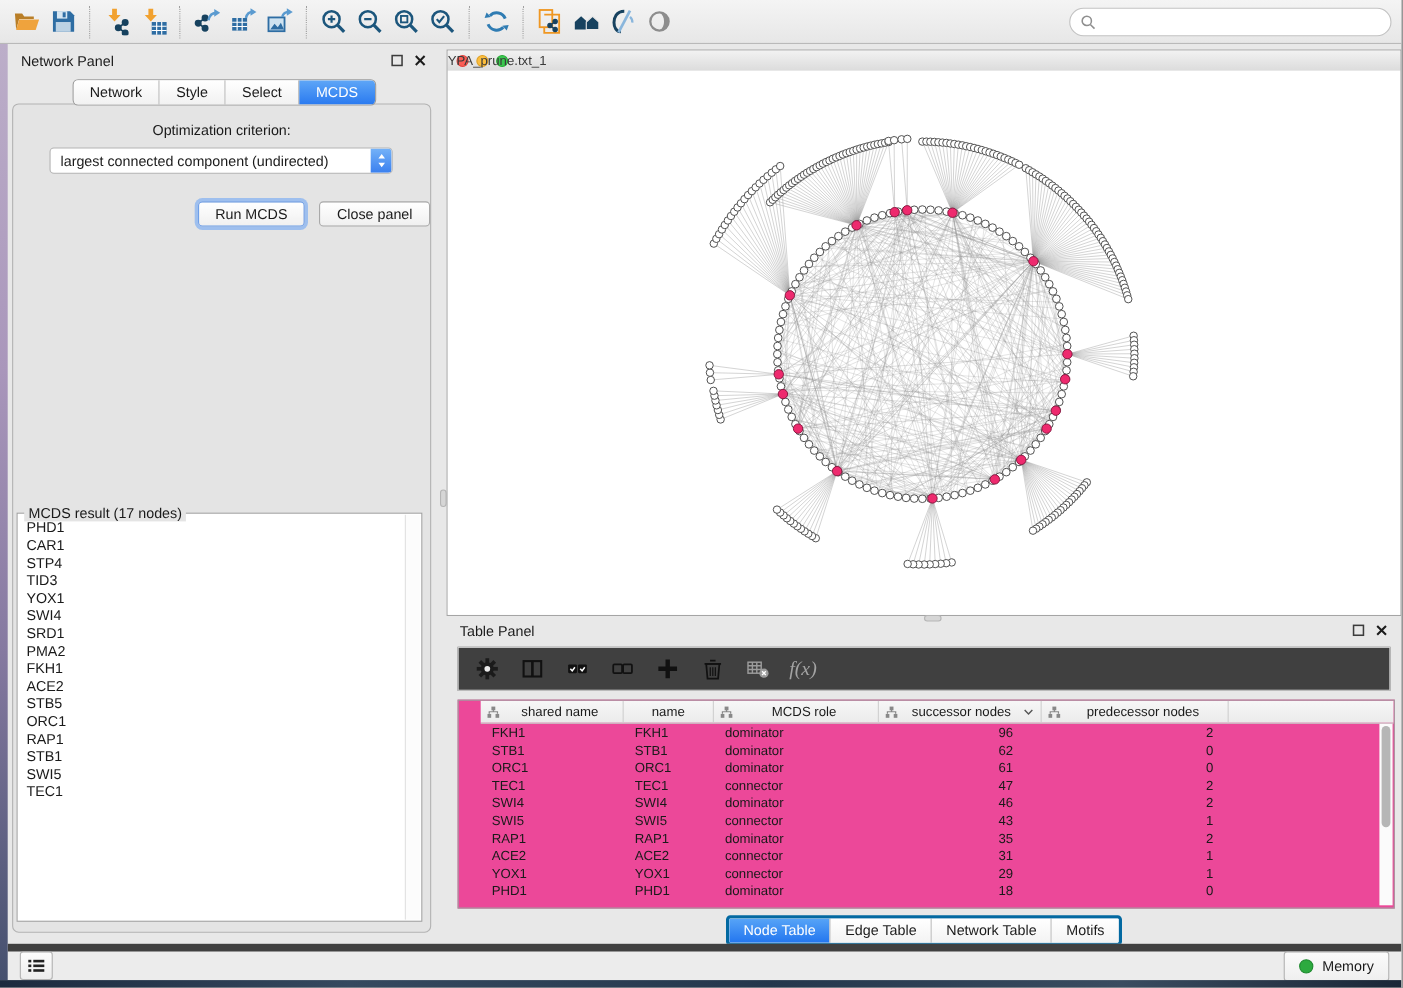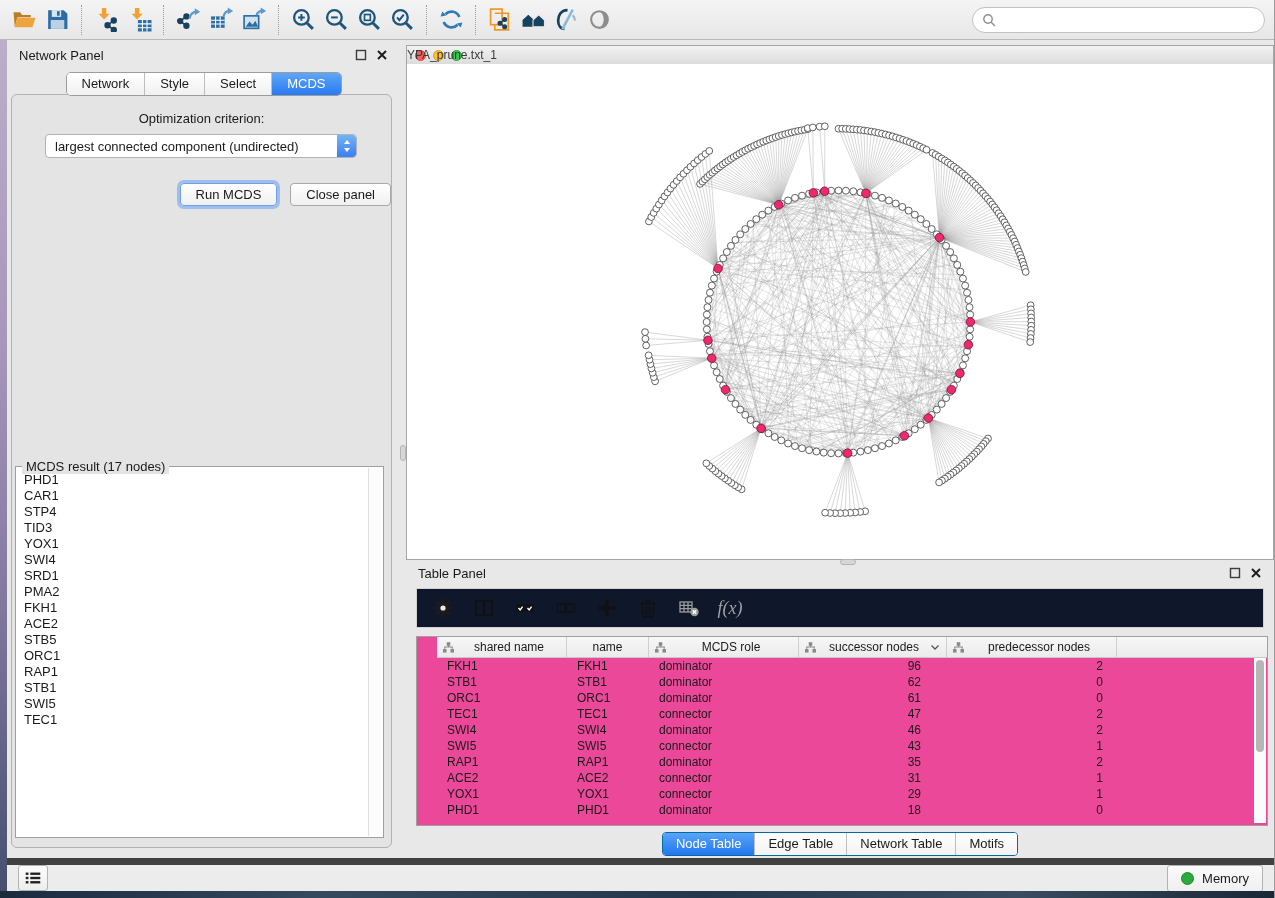--- a/index.html
+++ b/index.html
@@ -63,39 +63,39 @@
            border-bottom:1px solid #b4b4b4;display:flex;align-items:center;padding-left:8px;}
   .tl{width:11px;height:11px;border-radius:50%;margin-right:7px;box-sizing:border-box;}
   .tl.red{background:#fa5e56;border:1px solid #e0443e;}
   .tl.yel{background:#fcbe3e;border:1px solid #dfa023;}
   .tl.grn{background:#3ac84f;border:1px solid #27a836;}
   .nettitle{position:absolute;left:0;right:0;text-align:left;font-size:12px;color:#3a3a3a;}
   .netcanvas{position:absolute;left:0;right:0;top:18px;bottom:0;background:#fff;}
   .netcanvas svg{width:100%;height:100%;display:block;}
   
   .tpanel{position:absolute;left:406px;top:560px;right:0;bottom:40px;}
-  .tp-toolbar{margin:2px 10px 0 10px;height:40px;background:#0f172a;border:1px solid #d2d2d2;
+  .tp-toolbar{margin:2px 10px 0 10px;height:40px;background:#404040;border:1px solid #d2d2d2;
               display:flex;align-items:center;gap:15px;padding:0 13px;box-sizing:border-box;}
   .tpbtn{width:26px;height:26px;display:flex;align-items:center;justify-content:center;}
   .tpbtn svg{width:22px;height:22px;}
   .fxic{font-family:"Liberation Serif","DejaVu Serif",serif;font-style:italic;font-size:18px;color:#a3a3a3;}
   .tp-table{position:relative;margin:8px 6px 0 10px;height:188px;background:#ec4899;border:1px solid #9f9f9f;overflow:hidden;padding-left:20px;}
   .thead{display:flex;height:20px;background:linear-gradient(#f7f7f7,#ebebeb);border-bottom:1px solid #c9c9c9;}
   .th{display:flex;align-items:center;font-size:12px;border-right:1px solid #cfcfcf;box-sizing:border-box;padding:0 4px;}
   .th .treeic{width:11px;height:11px;margin:0 2px;flex:0 0 auto;}
   .th .thlab{flex:1;text-align:center;white-space:nowrap;}
   .th .sortic{width:10px;height:7px;margin-right:2px;flex:0 0 auto;}
   .fillth{flex:1;border-right:none;}
   .tr{display:flex;height:16px;align-items:center;}
   .td{font-size:12px;padding-left:10px;box-sizing:border-box;white-space:nowrap;}
   .td.num{text-align:right;padding-left:0;}
   .tscroll{position:absolute;right:1px;top:21px;bottom:2px;width:12px;background:#fbfbfb;}
   .tthumb{position:absolute;left:2px;right:2px;top:2px;height:92px;background:#b6b6b6;border-radius:4px;}
   .tp-tabs{height:24px;margin-top:6px;display:flex;justify-content:center;}
-  .btabs-group{display:flex;border:1px solid #0369a1;border-radius:4px;overflow:hidden;background:#fff;height:22px;}
+  .btabs-group{display:flex;border:3px solid #0369a1;border-radius:4px;overflow:hidden;background:#fff;height:22px;}
   .btab{padding:0 13px;line-height:22px;font-size:13px;background:linear-gradient(#ffffff,#f3f3f3);border-left:1px solid #bdbdbd;}
   .btab:first-child{border-left:none;}
   .btab.sel{background:linear-gradient(#57a4f7,#2376ef);color:#fff;}
   
   .statusbar{position:absolute;left:7px;right:0;top:858px;height:33px;background:#ececec;
              border-top:7px solid #404040;display:flex;align-items:center;padding:0 11px;box-sizing:border-box;}
   .sq-btn{width:28px;height:24px;border:1px solid #b3b3b3;border-radius:3px;background:linear-gradient(#fdfdfd,#ededed);
           display:flex;align-items:center;justify-content:center;}
   .sq-btn svg{width:20px;height:20px;}
   .mem-btn{margin-left:auto;height:25px;border:1px solid #b3b3b3;border-radius:3px;background:linear-gradient(#fbfbfb,#efefef);

